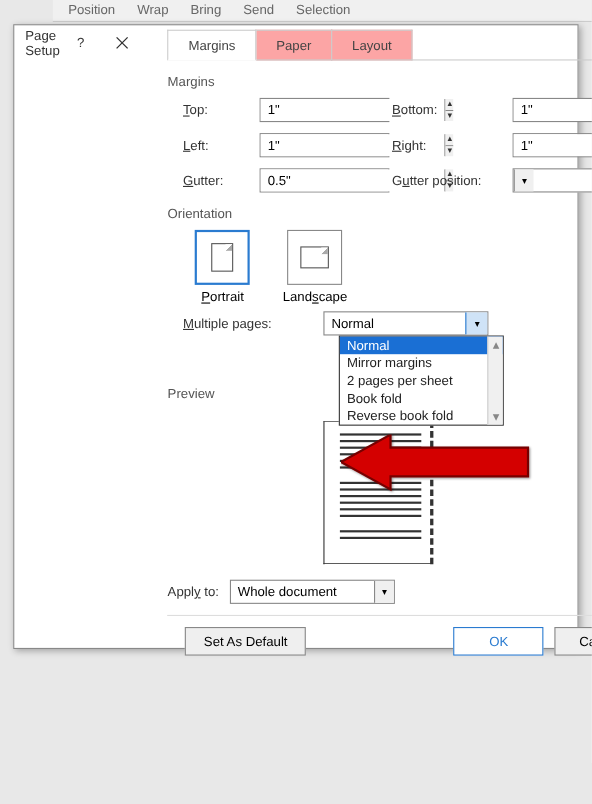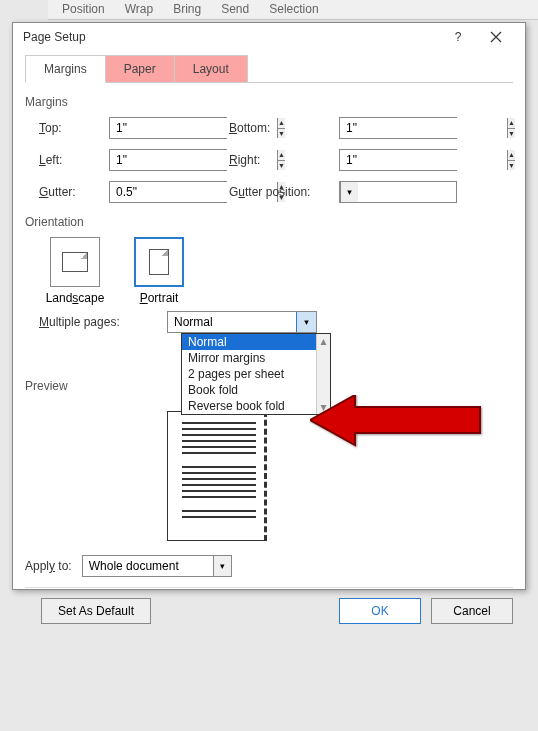--- a/index.html
+++ b/index.html
@@ -1,19 +1,19 @@
 <!DOCTYPE html>
 <html><head>
 <meta charset="utf-8">
 <style>
   * { box-sizing: border-box; font-family: "Segoe UI", Tahoma, sans-serif; font-size: 12px; }
   body { margin: 0; background: #e8e8e8; width: 538px; height: 731px; overflow: hidden; position: relative; }
   .bg-ribbon { position: absolute; top: 0; left: 0; right: 0; height: 20px; background: #f0f0f0; border-bottom: 1px solid #ccc; display: flex; gap: 8px; padding: 2px 8px; color: #666; margin-left: 48px; }
   .bg-ribbon span { padding: 0 6px; }
-  .dialog { position: absolute; top: 22px; left: 12px; width: 514px; height: 568px; background: #fff; border: 1px solid #888; box-shadow: 2px 2px 6px rgba(0,0,0,0.3); display: flex; flex-direction: column; justify-content: space-between; }
+  .dialog { position: absolute; top: 22px; left: 12px; width: 514px; height: 568px; background: #fff; border: 1px solid #888; box-shadow: 2px 2px 6px rgba(0,0,0,0.3); display: flex; flex-direction: row; justify-content: space-between; }
   .titlebar { height: 32px; display: flex; align-items: center; padding: 0 10px; }
   .titlebar .title { flex: 1; color: #333; }
   .titlebar .btn { width: 38px; height: 28px; display: flex; align-items: center; justify-content: center; color: #333; }
   .body { flex: 1; padding: 0 12px 10px 12px; display: flex; flex-direction: column; }
   .tabs { display: flex; margin-top: 4px; }
   .tab { border: 1px solid #ccc; border-bottom: none; padding: 6px 18px; background: #fca5a5; margin-right: -1px; color: #444; }
   .tab.active { background: #fff; border-bottom: 1px solid #fff; position: relative; z-index: 2; }
   .tabline { border-bottom: 1px solid #ccc; margin-top: -1px; }
   .section-label { color: #555; margin-top: 12px; margin-bottom: 8px; }
   .grid { display: grid; grid-template-columns: 70px 120px 110px 120px; row-gap: 10px; align-items: center; margin-left: 14px; }
@@ -131,31 +131,31 @@
           </div>
       </div>
       <div class="lbl">G<u>u</u>tter position:</div>
       <div class="select">
         <div class="dd">▾</div>
       </div>
     </div>
 
     <div class="section-label">Orientation</div>
     <div class="orient">
+      <div class="orient-opt active">
+        <div class="orient-box">
+            <div class="page-portrait"></div>
+          </div>
+        <div><u>P</u>ortrait</div>
+      </div>
       <div class="orient-opt">
         <div class="orient-box">
             <div class="page-landscape"></div>
           </div>
         <div>Land<u>s</u>cape</div>
-      </div>
-      <div class="orient-opt active">
-        <div class="orient-box">
-            <div class="page-portrait"></div>
-          </div>
-        <div><u>P</u>ortrait</div>
       </div>
     </div>
 
     <div class="multi-row">
       <div class="lbl"><u>M</u>ultiple pages:</div>
       <div class="multi-select">
         <div class="val">Normal</div>
         <div class="dd">▾</div>
       </div>
       <div class="dropdown-list">

